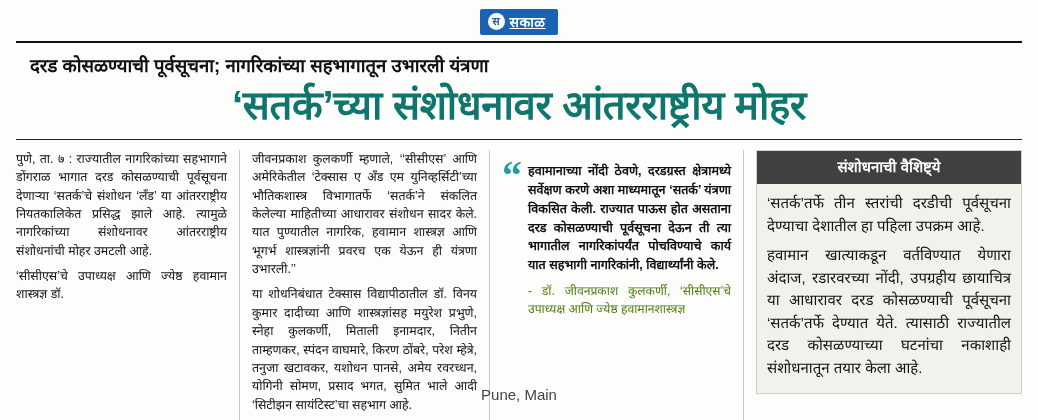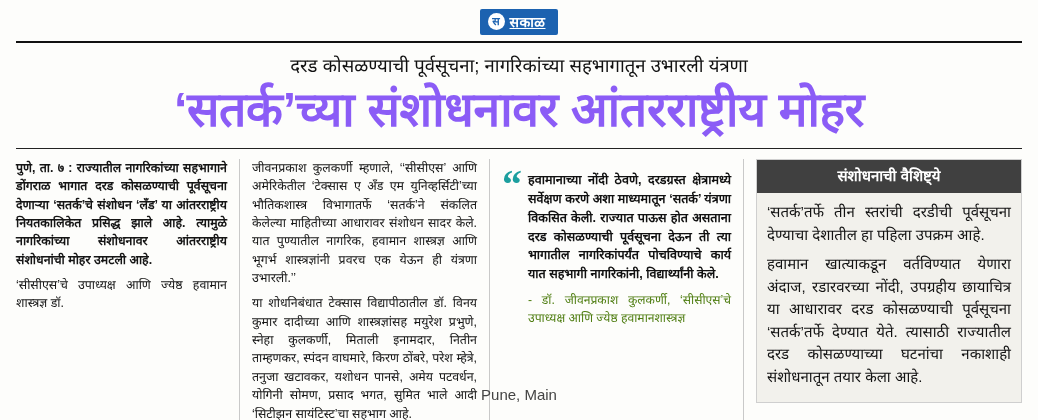--- a/index.html
+++ b/index.html
@@ -58,32 +58,32 @@
     height: 2px;
     background: #111111;
     margin: 0 16px 0 16px;
   }
   .rule.thin {
     height: 1px;
     background: #222;
   }
   
   .kicker {
-    text-align: center;
+    text-align: left;
     font-size: 18.5px;
-    font-weight: normal;
+    font-weight: bold;
     color: #111111;
     padding: 11px 30px 2px 30px;
     line-height: 1.25;
   }
   .headline {
     text-align: center;
-    font-size: 48px;
-    font-weight: bold;
-    color: #8b5cf6;
+    font-size: 40px;
+    font-weight: bold;
+    color: #0f766e;
     padding: 4px 20px 11px 20px;
     line-height: 1.12;
     letter-spacing: -0.3px;
   }
   
   .columns {
     display: flex;
     gap: 0;
     padding: 10px 16px 0 16px;
     box-sizing: border-box;
@@ -96,21 +96,21 @@
     box-sizing: border-box;
   }
   .col p {
     margin: 0 0 7px 0;
   }
   .col-1 { width: 224px; padding-right: 12px; border-right: 1px solid #c9c9c9; }
   .col-2 { width: 250px; padding: 0 12px; border-right: 1px solid #c9c9c9; }
   .col-3 { width: 254px; padding: 0 12px; border-right: 1px solid #c9c9c9; }
   .col-4 { width: 278px; padding-left: 12px; }
   .drop-lead {
-    font-weight: bold;
+    font-weight: normal;
   }
   
   .quote-block {
     position: relative;
     padding-left: 26px;
   }
   .quote-mark {
     position: absolute;
     left: 0;
     top: -2px;
@@ -189,21 +189,21 @@
 
   <div class="columns">
 
     <div class="col col-1">
       <p class="drop-lead">पुणे, ता. ७ : राज्यातील नागरिकांच्या सहभागाने डोंगराळ भागात दरड कोसळण्याची पूर्वसूचना देणाऱ्या ‘सतर्क’चे संशोधन ‘लँड’ या आंतरराष्ट्रीय नियतकालिकेत प्रसिद्ध झाले आहे. त्यामुळे नागरिकांच्या संशोधनावर आंतरराष्ट्रीय संशोधनांची मोहर उमटली आहे.</p>
       <p>‘सीसीएस’चे उपाध्यक्ष आणि ज्येष्ठ हवामान शास्त्रज्ञ डॉ.</p>
     </div>
 
     <div class="col col-2">
       <p>जीवनप्रकाश कुलकर्णी म्हणाले, ‘‘सीसीएस’ आणि अमेरिकेतील ‘टेक्सास ए अँड एम युनिव्हर्सिटी’च्या भौतिकशास्त्र विभागातर्फे ‘सतर्क’ने संकलित केलेल्या माहितीच्या आधारावर संशोधन सादर केले. यात पुण्यातील नागरिक, हवामान शास्त्रज्ञ आणि भूगर्भ शास्त्रज्ञांनी प्रवरच एक येऊन ही यंत्रणा उभारली.’’</p>
-      <p>या शोधनिबंधात टेक्सास विद्यापीठातील डॉ. विनय कुमार दादीच्या आणि शास्त्रज्ञांसह मयुरेश प्रभुणे, स्नेहा कुलकर्णी, मिताली इनामदार, नितीन ताम्हणकर, स्पंदन वाघमारे, किरण ठोंबरे, परेश म्हेत्रे, तनुजा खटावकर, यशोधन पानसे, अमेय पटवर्धन, योगिनी सोमण, प्रसाद भगत, सुमित भाले आदी ‘सिटीझन सायंटिस्ट’चा सहभाग आहे.</p>
+      <p>या शोधनिबंधात टेक्सास विद्यापीठातील डॉ. विनय कुमार दादीच्या आणि शास्त्रज्ञांसह मयुरेश प्रभुणे, स्नेहा कुलकर्णी, मिताली इनामदार, नितीन ताम्हणकर, स्पंदन वाघमारे, किरण ठोंबरे, परेश म्हेत्रे, तनुजा खटावकर, यशोधन पानसे, अमेय रवरच्धन, योगिनी सोमण, प्रसाद भगत, सुमित भाले आदी ‘सिटीझन सायंटिस्ट’चा सहभाग आहे.</p>
     </div>
 
     <div class="col col-3">
       <div class="quote-block">
         <span class="quote-mark">“</span>
         <div class="quote-text">हवामानाच्या नोंदी ठेवणे, दरडग्रस्त क्षेत्रामध्ये सर्वेक्षण करणे अशा माध्यमातून ‘सतर्क’ यंत्रणा विकसित केली. राज्यात पाऊस होत असताना दरड कोसळण्याची पूर्वसूचना देऊन ती त्या भागातील नागरिकांपर्यंत पोचविण्याचे कार्य यात सहभागी नागरिकांनी, विद्यार्थ्यांनी केले.</div>
         <div class="quote-attrib">- डॉ. जीवनप्रकाश कुलकर्णी, ‘सीसीएस’चे उपाध्यक्ष आणि ज्येष्ठ हवामानशास्त्रज्ञ</div>
       </div>
     </div>
 

